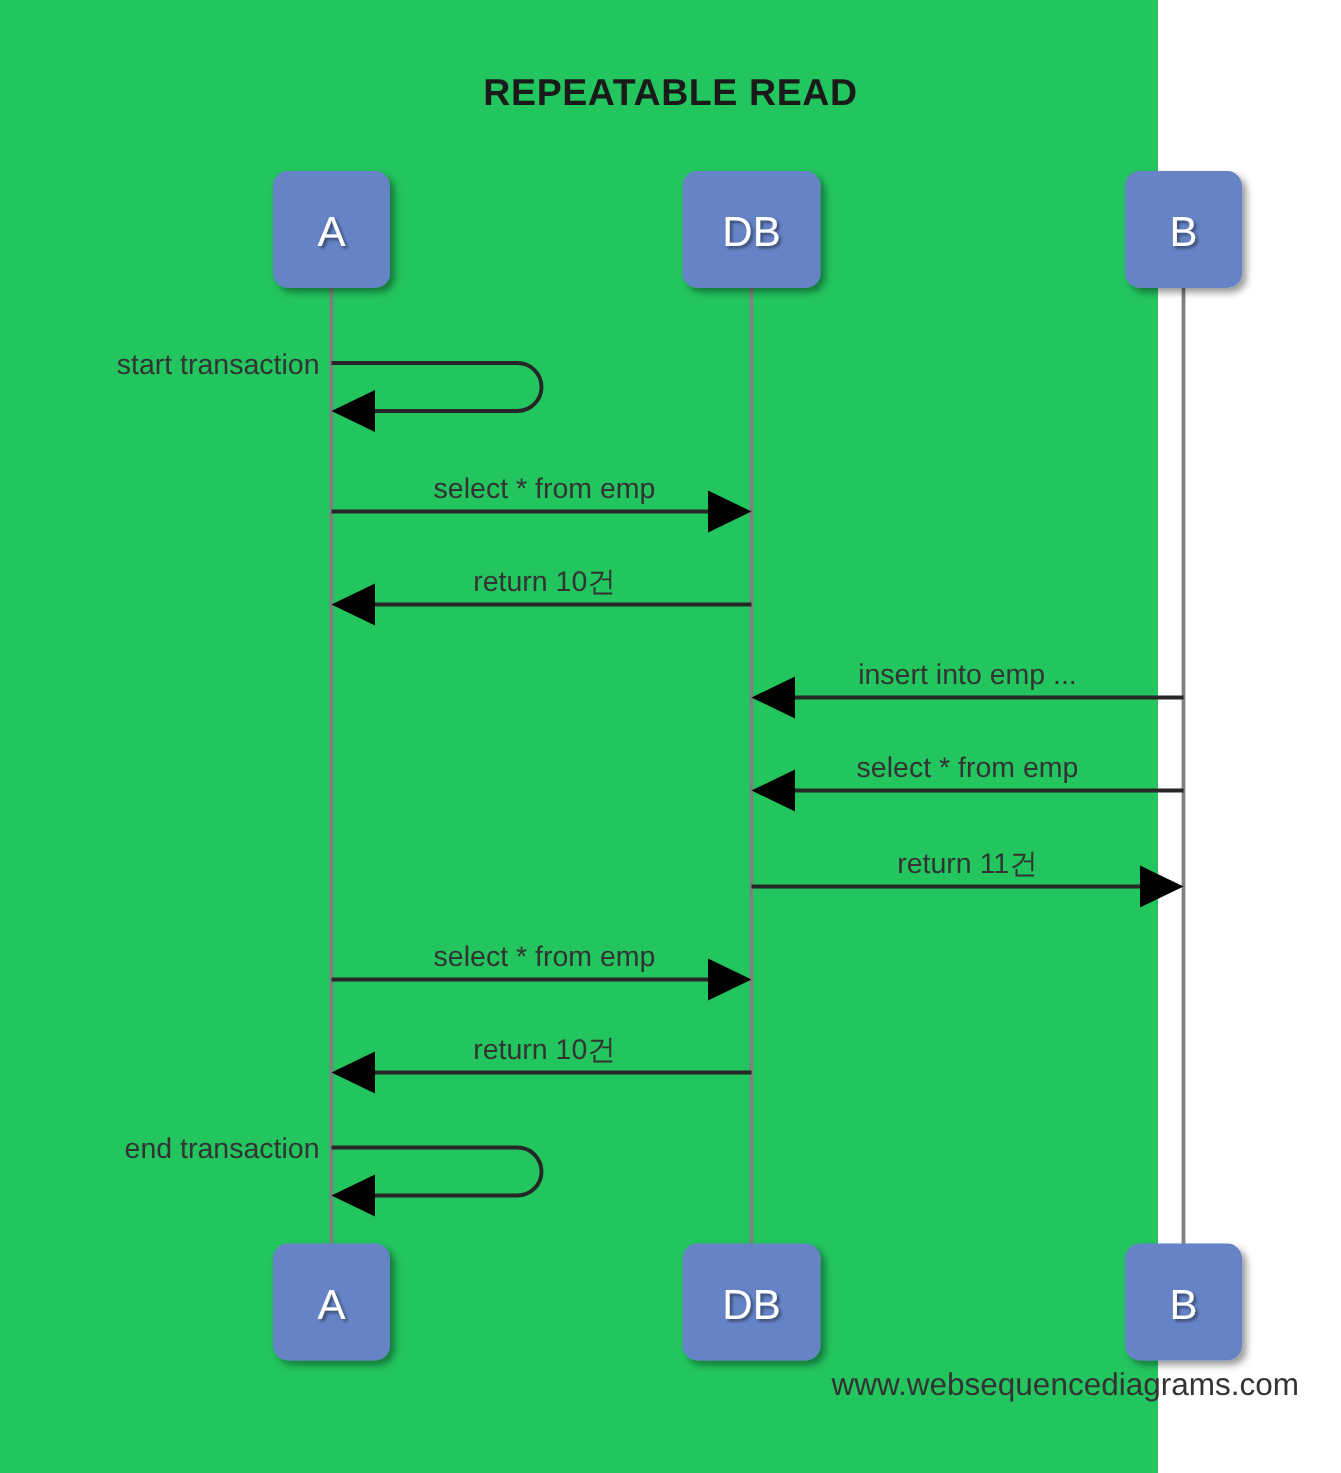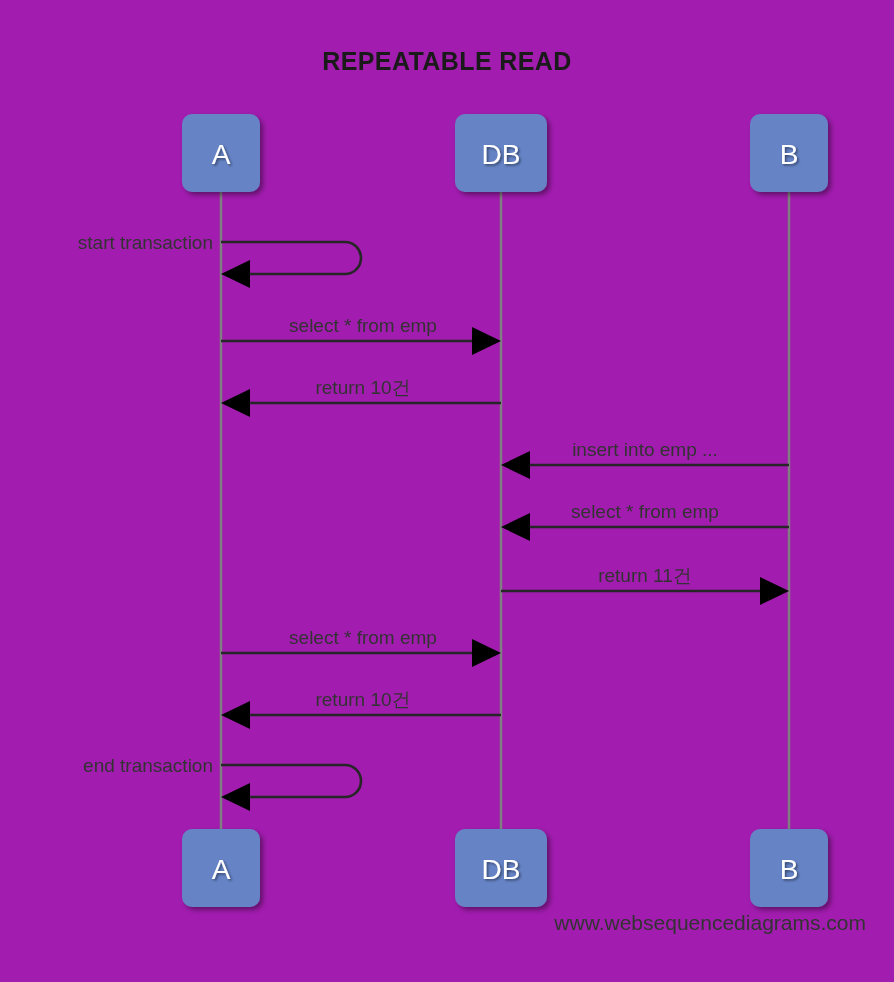--- a/index.html
+++ b/index.html
@@ -8,23 +8,23 @@
     background: #ffffff;
   }
   body {
     width: 894px;
     height: 982px;
     font-family: "Liberation Sans", "DejaVu Sans", sans-serif;
     overflow: hidden;
   }
   #diagram-root {
     position: relative;
-    width: 894px;
+    width: 772px;
     height: 982px;
-    background: #a21caf;
+    background: #22c55e;
   }
   #seq-svg {
     position: absolute;
     left: 0;
     top: 0;
     width: 894px;
     height: 982px;
     display: block;
   }
   .diagram-title {

